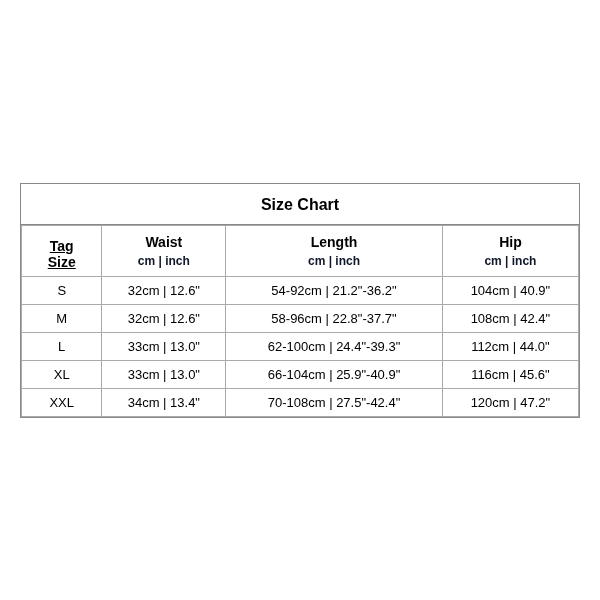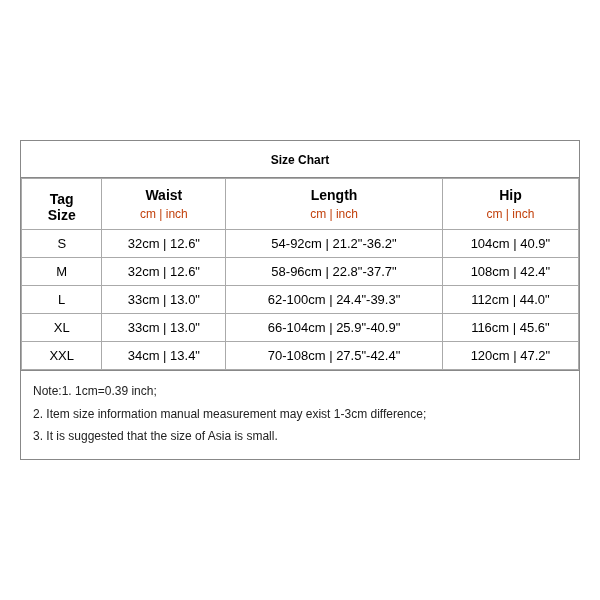--- a/index.html
+++ b/index.html
@@ -11,61 +11,62 @@
       display: flex;
       align-items: center;
       justify-content: center;
     }
     .chart-wrapper {
       width: 560px;
       border: 1.5px solid #888;
     }
     .chart-title {
       text-align: center;
-      font-size: 12px;
+      font-size: 16px;
       font-weight: bold;
       padding: 12px 0 10px;
       border-bottom: 1.5px solid #888;
     }
     table {
       width: 100%;
       border-collapse: collapse;
     }
     th, td {
       border: 1px solid #aaa;
       text-align: center;
       font-size: 13px;
       padding: 6px 4px;
       vertical-align: middle;
     }
     .col-tag {
       width: 13%;
+      text-decoration: underline;
     }
     .col-length {
       width: 20%;
     }
     .col-waist {
       width: 35%;
     }
     .col-hip {
       width: 22%;
       text-align: center;
     }
     .header-main th {
       font-weight: bold;
       font-size: 14px;
       padding: 8px 4px 2px;
       border-bottom: none;
     }
     .header-sub th {
-      font-weight: normal;
+      font-weight: bold;
       font-size: 12px;
       padding: 2px 4px 8px;
       border-top: none;
-      color: #c2410c;
+      color: #0f172a;
     }
     .notes-section {
       padding: 10px 12px;
       border-top: 1.5px solid #888;
       font-size: 12px;
       line-height: 1.7;
       color: #222;
     }
     .notes-section p {
       margin-bottom: 2px;
@@ -119,18 +120,13 @@
           <td>116cm | 45.6"</td>
         </tr>
         <tr>
           <td>XXL</td>
           <td>34cm | 13.4"</td>
           <td>70-108cm | 27.5"-42.4"</td>
           <td>120cm | 47.2"</td>
         </tr>
       </tbody>
   </table>
-  <div class="notes-section">
-    <p id="note-0">Note:1.    1cm=0.39 inch;</p>
-    <p id="note-1">2.  Item size information manual measurement may exist 1-3cm difference;</p>
-    <p id="note-2">3.  It is suggested that the size of Asia is small.</p>
-  </div>
 </div>
 
 </body></html>

